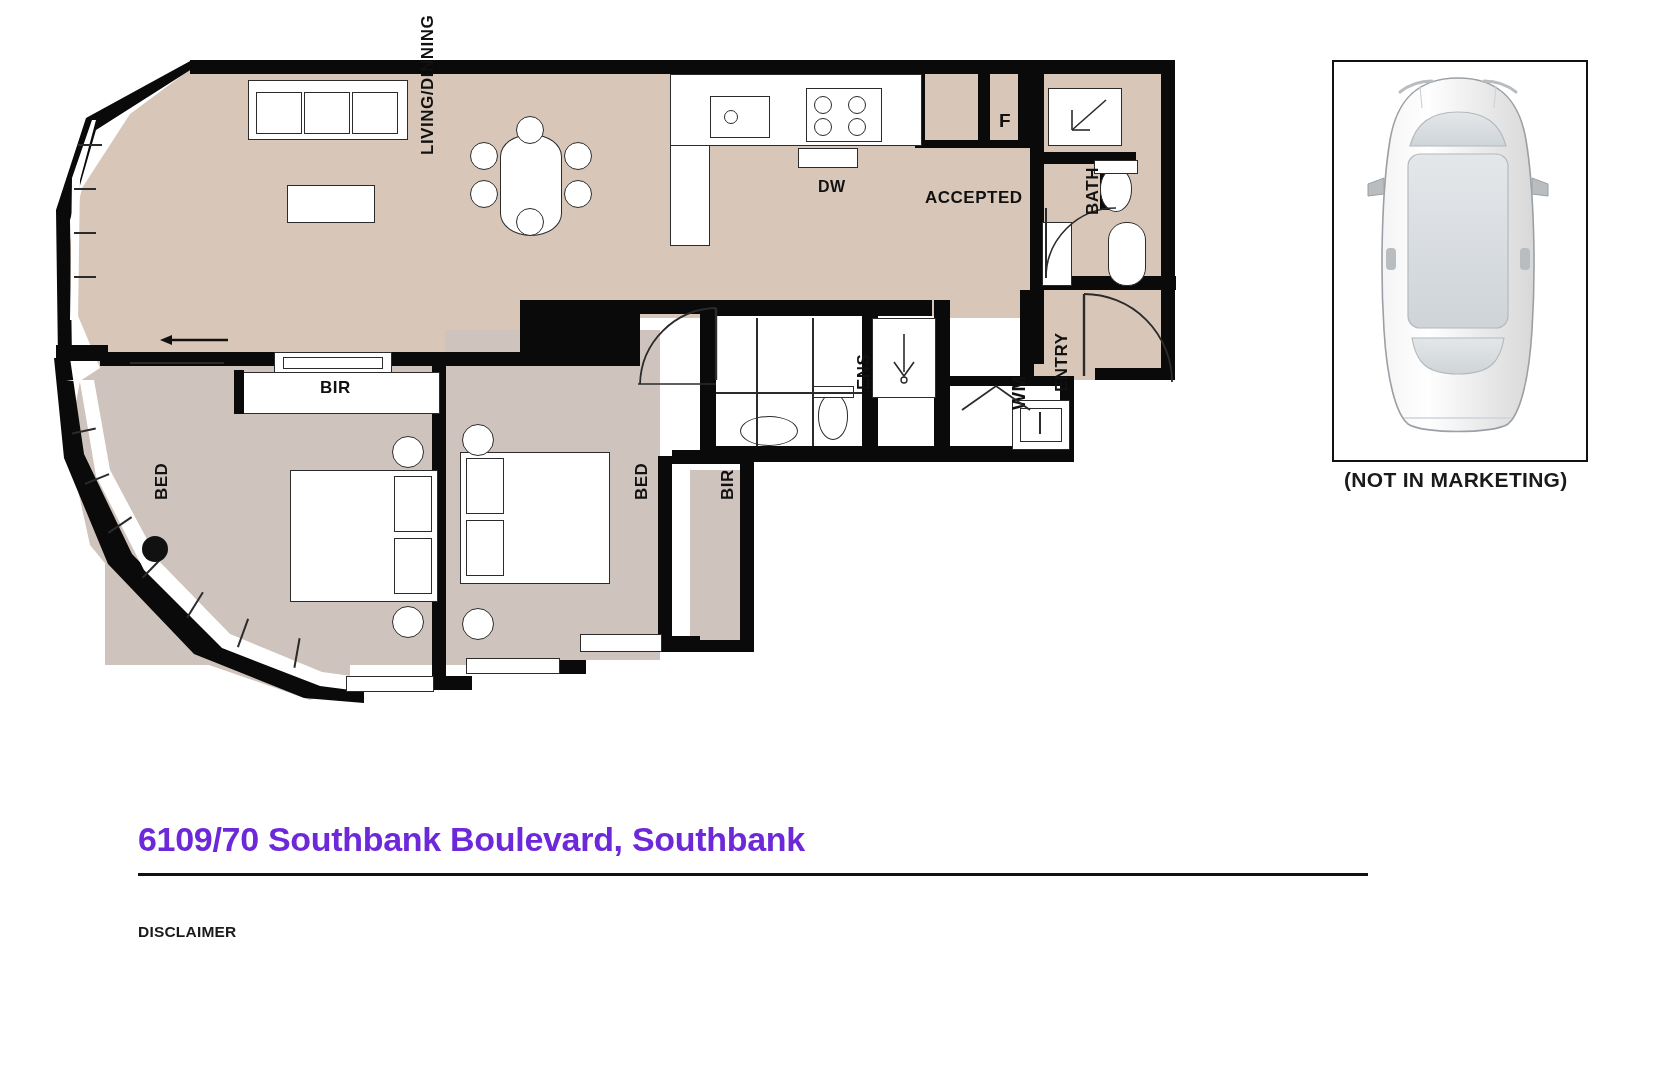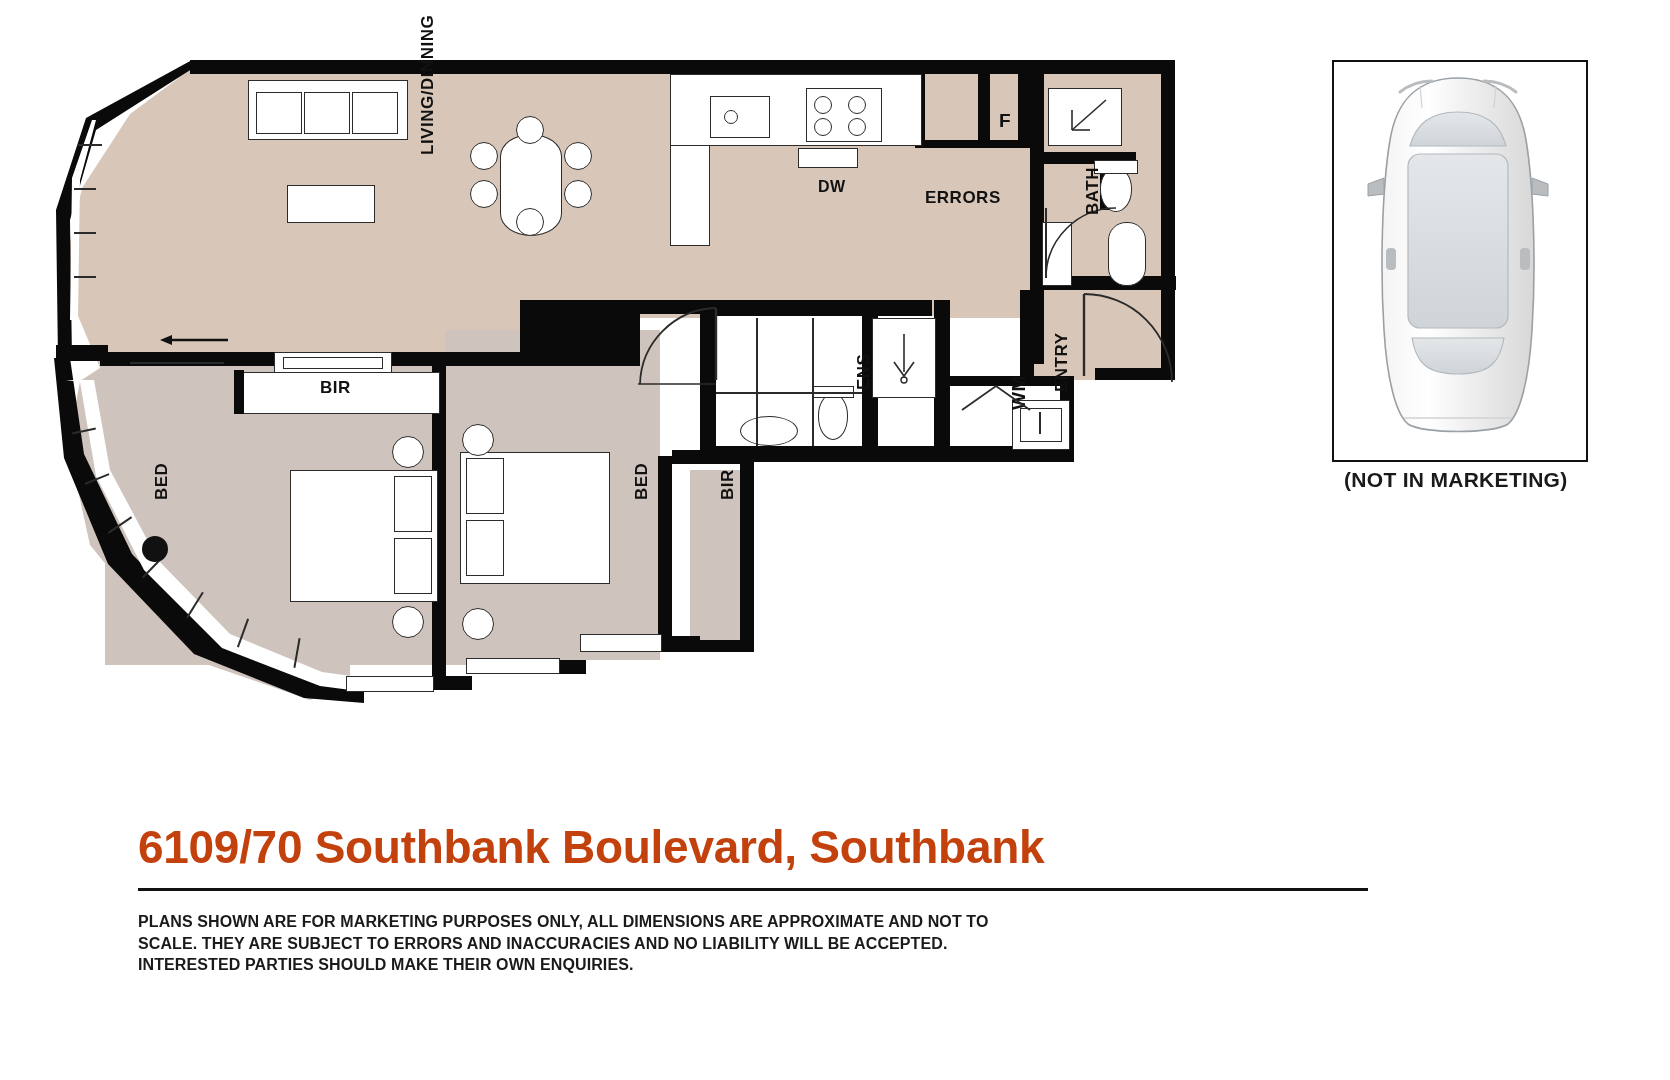--- a/index.html
+++ b/index.html
@@ -44,24 +44,24 @@
   .thinline { position: absolute; background: #2b2b2b; }
 
   
   #title-block {
     position: absolute;
     left: 138px;
     top: 820px;
     width: 1230px;
   }
   #property-title {
-    font-size: 46px;
+    font-size: 34px;
     font-weight: 700;
     letter-spacing: -0.3px;
-    color: #c2410c;
+    color: #6d28d9;
     margin: 0;
     padding: 0 0 14px 0;
   }
   #title-rule {
     height: 3px;
     background: #111;
     width: 1230px;
   }
   #disclaimer-heading {
     margin-top: 47px;
@@ -218,21 +218,21 @@
   <div class="thin" style="left:806px; top:88px; width:74px; height:52px;"></div>
   <div class="abs" style="left:814px; top:96px; width:16px; height:16px; border:1.5px solid #2b2b2b; border-radius:50%;"></div>
   <div class="abs" style="left:848px; top:96px; width:16px; height:16px; border:1.5px solid #2b2b2b; border-radius:50%;"></div>
   <div class="abs" style="left:814px; top:118px; width:16px; height:16px; border:1.5px solid #2b2b2b; border-radius:50%;"></div>
   <div class="abs" style="left:848px; top:118px; width:16px; height:16px; border:1.5px solid #2b2b2b; border-radius:50%;"></div>
   <div class="thin" style="left:798px; top:148px; width:58px; height:18px;"></div>
 
   <div class="room-label" style="left:818px; top:178px; font-size:16px;">DW</div>
   <div class="room-label" style="left:999px; top:110px; font-size:19px;">F</div>
   <div class="room-label" style="left:1066px; top:110px; font-size:19px;">P</div>
-  <div class="room-label" style="left:925px; top:188px;">ERRORS</div>
+  <div class="room-label" style="left:925px; top:188px;">ACCEPTED</div>
 
   <div class="thin" style="left:1048px; top:88px; width:72px; height:56px;"></div>
   <svg class="abs" style="left:1056px; top:94px;" width="58" height="44" viewBox="0 0 58 44">
     <line x1="50" y1="6" x2="16" y2="36" stroke="#2b2b2b" stroke-width="1.6"></line>
     <line x1="16" y1="36" x2="34" y2="36" stroke="#2b2b2b" stroke-width="1.6"></line>
     <line x1="16" y1="36" x2="16" y2="16" stroke="#2b2b2b" stroke-width="1.6"></line>
   </svg>
   <div class="abs" style="left:1100px; top:168px; width:30px; height:42px; border:1.5px solid #2b2b2b; border-radius:46% 46% 50% 50%; background:#fff;"></div>
   <div class="thin" style="left:1094px; top:160px; width:42px; height:12px;"></div>
   <div class="abs" style="left:1108px; top:222px; width:36px; height:62px; border:1.5px solid #2b2b2b; border-radius:18px; background:#fff;"></div>
@@ -346,14 +346,14 @@
       <path d="M70 356 L178 356" stroke="#cfd3d6" stroke-width="1.4"></path>
     </svg>
   </div>
   <div id="carpark-caption">(NOT IN MARKETING)</div>
 
 </div>
 
 <div id="title-block">
   <h1 id="property-title">6109/70 Southbank Boulevard, Southbank</h1>
   <div id="title-rule"></div>
-  <div id="disclaimer-body">PLANS SHOWN ARE FOR MARKETING PURPOSES ONLY, ALL DIMENSIONS ARE APPROXIMATE AND NOT TO SCALE. THEY ARE SUBJECT TO ERRORS AND INACCURACIES AND NO LIABILITY WILL BE ACCEPTED. INTERESTED PARTIES SHOULD MAKE THEIR OWN ENQUIRIES.</div>
+  <div id="disclaimer-heading">DISCLAIMER</div>
 </div>
 
 </body></html>

